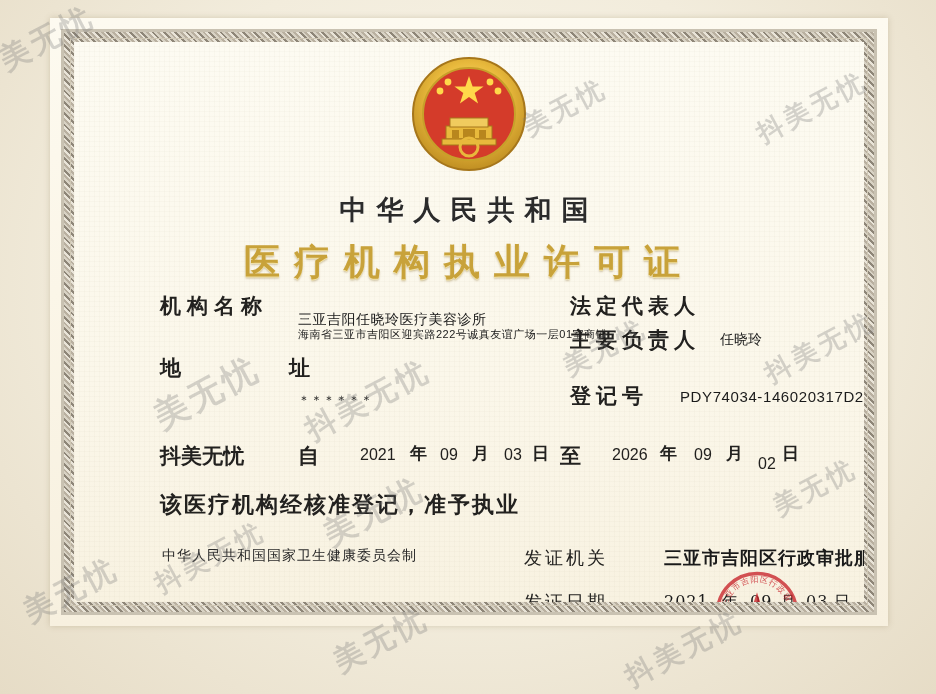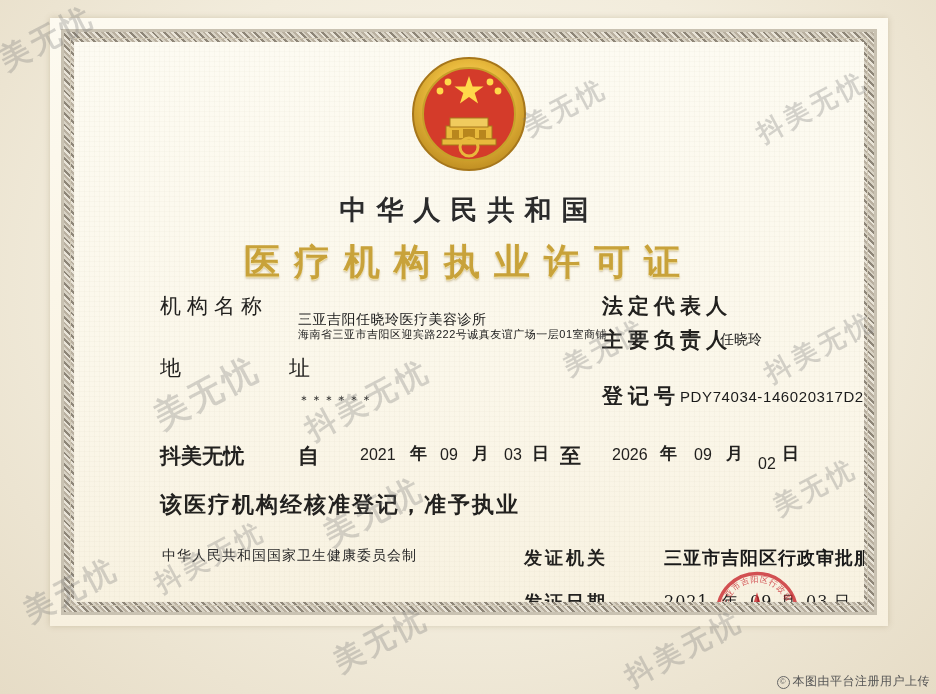--- a/index.html
+++ b/index.html
@@ -76,33 +76,33 @@
       0 2px 2px rgba(120,90,20,.35);
   }
   
   .fields{
     position:absolute;top:250px;left:86px;width:760px;
   }
   .row{position:relative;height:34px;}
   .lbl{
     position:absolute;left:0;top:0;
     font-family:"DejaVu Serif", serif;
-    font-size:21px;font-weight:normal;color:#22211f;letter-spacing:6px;
+    font-size:21px;font-weight:bold;color:#22211f;letter-spacing:6px;
     white-space:nowrap;
   }
   .lbl.wide{letter-spacing:22px;margin-top:28px;}
   .val{
     position:absolute;left:138px;top:19px;
     font-size:14px;color:#1a1a1a;letter-spacing:.5px;white-space:nowrap;
   }
   .val.small{font-size:11px;top:1px;}
   .rlbl{
     position:absolute;left:410px;top:0;
     font-family:"DejaVu Serif", serif;
-    font-size:21px;font-weight:bold;color:#22211f;letter-spacing:5px;white-space:nowrap;margin-left:32px;
+    font-size:21px;font-weight:bold;color:#22211f;letter-spacing:5px;white-space:nowrap;
   }
   .rval{
     position:absolute;left:560px;top:5px;font-size:14px;color:#1a1a1a;white-space:nowrap;}
   .rval.code{left:520px;font-size:15px;letter-spacing:.6px;}
   
   .validity{
     position:absolute;top:400px;left:86px;width:790px;height:30px;
     font-family:"DejaVu Serif", serif;font-size:21px;font-weight:bold;color:#22211f;
   }
   .validity .seg{position:absolute;white-space:nowrap;}
@@ -112,21 +112,21 @@
     font-family:Liberation Mono, monospace;font-size:22px;font-weight:bold;
     color:#22211f;letter-spacing:2px;
   }
   
   .issuer-note{
     position:absolute;top:505px;left:88px;
     font-family:"DejaVu Serif", serif;font-size:14px;color:#2a2a2a;letter-spacing:1px;
   }
   .foot-row{
     position:absolute;left:450px;font-family:"DejaVu Serif", serif;
-    font-size:18px;font-weight:bold;color:#22211f;letter-spacing:3px;white-space:nowrap;}
+    font-size:18px;font-weight:normal;color:#22211f;letter-spacing:3px;white-space:nowrap;}
   .foot-val{
     position:absolute;left:590px;font-family:"DejaVu Serif", serif;font-size:18px;
     font-weight:bold;color:#1a1a1a;letter-spacing:1px;white-space:nowrap;}
   .foot-date{
     position:absolute;left:590px;font-size:16px;color:#1a1a1a;letter-spacing:1px;white-space:nowrap;
     font-family:"DejaVu Serif", serif;}
   
   #seal{
     position:absolute;left:640px;top:528px;width:86px;height:86px;
     opacity:.78;
@@ -272,16 +272,13 @@
   <div class="wm" style="left:300px;top:380px;font-size:30px">抖美无忧</div>
   <div class="wm" style="left:560px;top:330px;font-size:26px">美无忧</div>
   <div class="wm" style="left:760px;top:330px;font-size:26px">抖美无忧</div>
   <div class="wm" style="left:320px;top:490px;font-size:32px">美无忧</div>
   <div class="wm" style="left:150px;top:540px;font-size:26px">抖美无忧</div>
   <div class="wm" style="left:20px;top:570px;font-size:30px">美无忧</div>
   <div class="wm" style="left:330px;top:620px;font-size:30px">美无忧</div>
   <div class="wm" style="left:620px;top:630px;font-size:28px">抖美无忧</div>
   <div class="wm" style="left:770px;top:470px;font-size:26px">美无忧</div>
 
-  <div id="platform-note">
-    <span class="dot">©</span><span>本图由平台注册用户上传</span>
-  </div>
 </div>
 
 </body></html>

